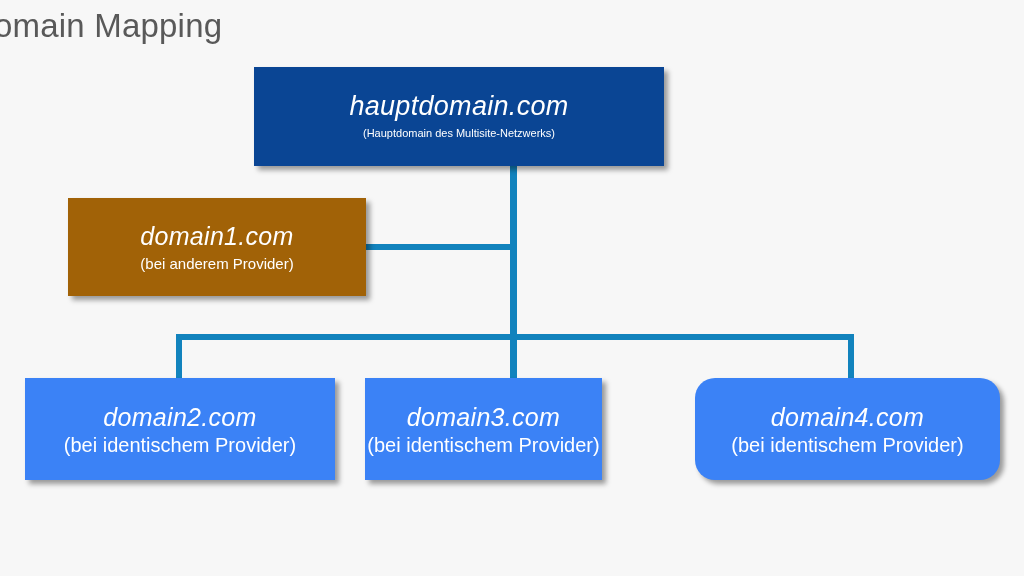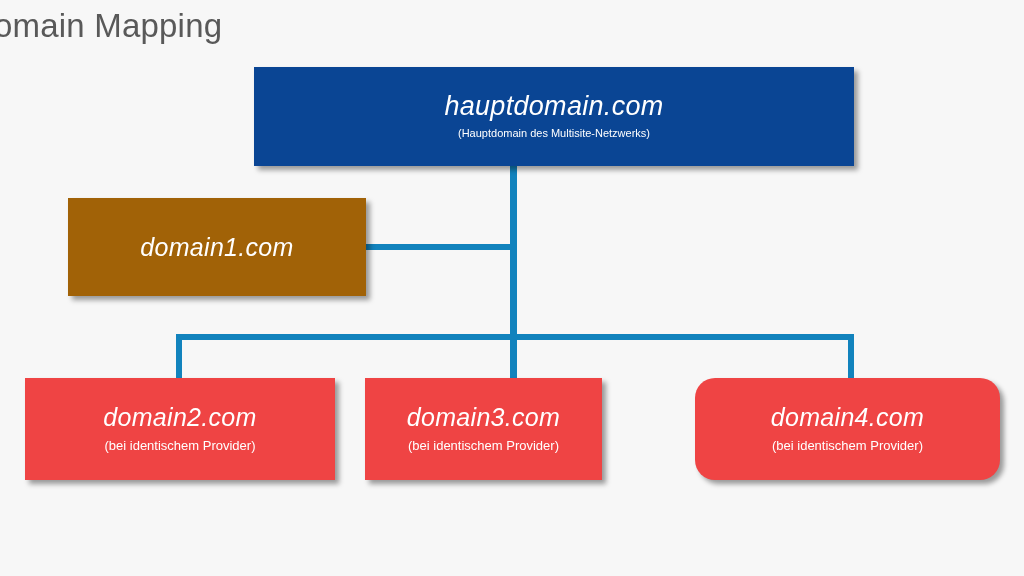--- a/index.html
+++ b/index.html
@@ -99,21 +99,21 @@
   .node .node-sub {
     font-style: normal;
     font-weight: 400;
     white-space: nowrap;
   }
 
   
   #node-root {
     left: 254px;
     top: 67px;
-    width: 600px;
+    width: 410px;
     height: 99px;
     background: #0a4594;
   }
   #node-root .node-title {
     font-size: 27px;
     line-height: 32px;
   }
   #node-root .node-sub {
     font-size: 11px;
     line-height: 21px;
@@ -135,28 +135,28 @@
   #node-domain1 .node-sub {
     font-size: 15px;
     line-height: 21px;
     margin-top: 1px;
   }
 
   
   .node-leaf {
     top: 378px;
     height: 102px;
-    background: #ef4444;
+    background: #3b82f6;
   }
   .node-leaf .node-title {
     font-size: 25px;
     line-height: 31px;
   }
   .node-leaf .node-sub {
-    font-size: 13px;
+    font-size: 20px;
     line-height: 21px;
     margin-top: 2px;
   }
   #node-domain2 { left: 25px;  width: 310px; }
   #node-domain3 { left: 365px; width: 237px; }
   #node-domain4 { left: 695px; width: 305px; border-radius: 20px; }
 </style>
 </head>
 <body>
 
@@ -170,20 +170,21 @@
   <div class="conn" id="drop-domain2"></div>
   <div class="conn" id="drop-domain4"></div>
 
   <div class="node" id="node-root">
     <div class="node-title">hauptdomain.com</div>
     <div class="node-sub">(Hauptdomain des Multisite-Netzwerks)</div>
   </div>
 
   <div class="node" id="node-domain1">
     <div class="node-title">domain1.com</div>
+    <div class="node-sub">(bei anderem Provider)</div>
   </div>
 
   <div class="node node-leaf" id="node-domain2">
     <div class="node-title">domain2.com</div>
     <div class="node-sub">(bei identischem Provider)</div>
   </div>
 
   <div class="node node-leaf" id="node-domain3">
     <div class="node-title">domain3.com</div>
     <div class="node-sub">(bei identischem Provider)</div>

